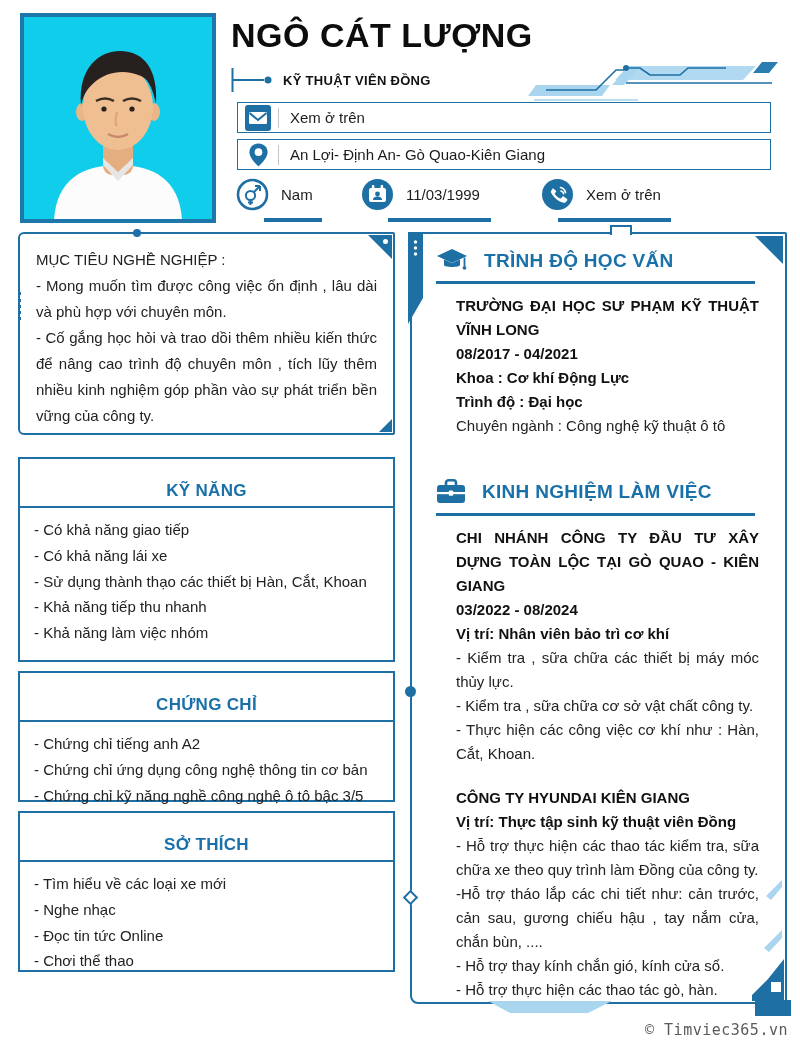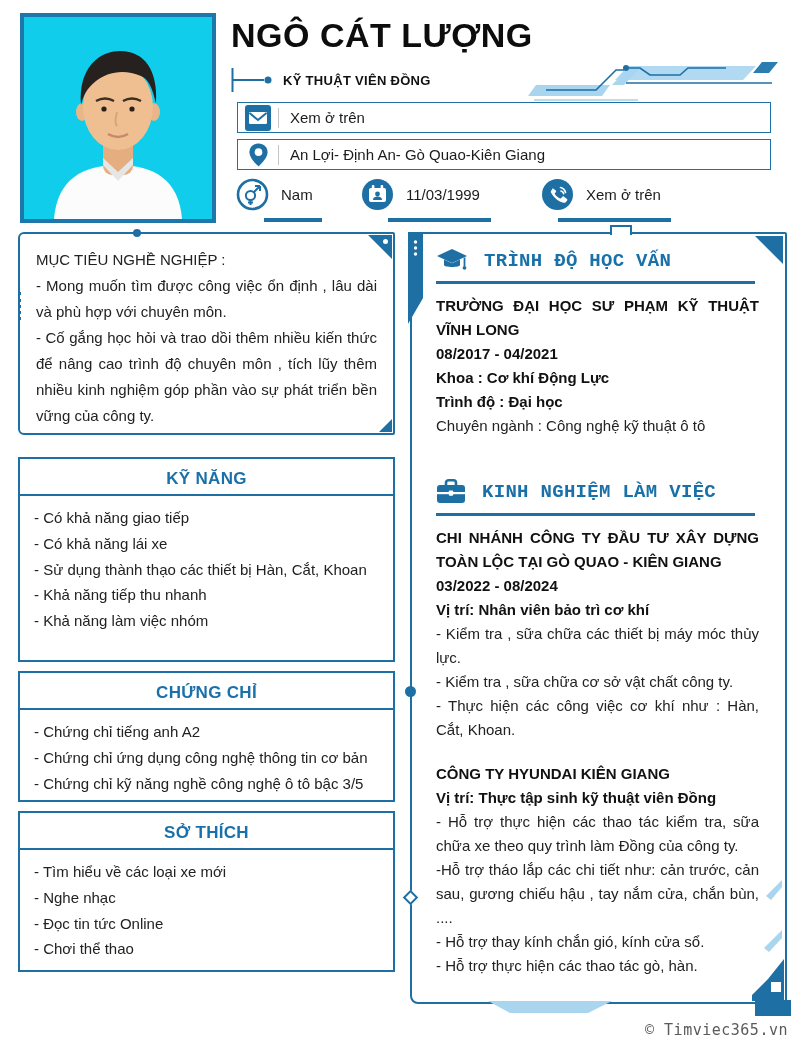--- a/index.html
+++ b/index.html
@@ -32,43 +32,43 @@
   .contact-box .sep { width:1px; height:20px; background:#c4c4c4; margin-right:11px; }
   .contact-box .val { font-size:15px; color:#1c1c1c; }
   .info-item { position:absolute; top:178px; }
   .info-item .wrap { display:flex; align-items:center; }
   .info-item .lbl { font-size:15px; color:#1c1c1c; margin-left:12px; }
   .info-item .bar { height:4px; background:#1d6fa4; margin-top:7px; }
   
   .lbox { position:absolute; left:18px; width:377px; border:2px solid #1d6fa4; background:#fff; }
   .lbox .hdr {
     text-align:center; font-size:17px; font-weight:700; color:#1a71a9;
-    padding:10px 0 5px; border-bottom:2px solid #1d6fa4; letter-spacing:0.3px;
+    padding:22px 0 5px; border-bottom:2px solid #1d6fa4; letter-spacing:0.3px;
   }
   .lbox .items { padding:9px 14px 0 14px; font-size:15px; line-height:1.72; color:#222; }
   .obj-box { position:absolute; left:18px; top:232px; width:377px; height:203px;
     border:2px solid #1d6fa4; border-radius:6px 2px 2px 6px; background:#fff; }
   .obj-box .txt { padding:13px 16px 0 16px; font-size:15px; line-height:1.73; color:#222; text-align:justify; }
   .obj-box .txt p { margin:0; }
   .corner-tri-tr { position:absolute; top:1px; right:1px; width:0; height:0;
     border-top:24px solid #1d6fa4; border-left:24px solid transparent; }
   .corner-tri-tr-dot { position:absolute; top:5px; right:5px; width:5px; height:5px; border-radius:50%; background:#fff; }
   .corner-tri-br { position:absolute; bottom:1px; right:1px; width:0; height:0;
     border-bottom:13px solid #1d6fa4; border-left:13px solid transparent; }
   .top-dot { position:absolute; top:-5px; left:113px; width:8px; height:8px; border-radius:50%; background:#1d6fa4; }
   .left-dots { position:absolute; left:-2px; top:58px; height:28px; border-left:3px dotted #1d6fa4; }
   
   .rcol { position:absolute; left:410px; top:232px; width:377px; height:772px;
     border:2px solid #1d6fa4; border-radius:8px 2px 2px 8px; background:#fff; }
   .rcol-inner { padding:10px 16px 0 24px; }
   .sec-hdr { display:flex; align-items:center; margin-top:4px; }
   .sec-hdr .ic { margin-right:16px; display:flex; }
-  .sec-hdr .t { font-size:19px; font-weight:700; color:#1a71a9; letter-spacing:0.3px;font-family:Liberation Mono, monospace; }
+  .sec-hdr .t { font-size:19px; font-weight:700; color:#1a71a9; letter-spacing:0.3px; }
   .sec-rule { height:3px; background:#1d6fa4; margin:8px 14px 10px 0; }
-  .rtext { font-size:15px; line-height:1.6; color:#222; text-align:justify; margin-right:10px; }
+  .rtext { font-size:15px; line-height:1.6; color:#222; text-align:justify; margin-right:10px;margin-left:20px; }
   .rtext .b { font-weight:700; color:#111; }
   .rtext p { margin:0; }
   .job-gap { height:20px; }
   .sec-gap { height:36px; }
   
   .r-leftbar { position:absolute; left:-4px; top:-2px; }
   .r-notch { position:absolute; left:198px; top:-9px; width:22px; height:10px;
     background:#fff; border:2px solid #1d6fa4; border-bottom:none; }
   .r-tri { position:absolute; top:2px; right:2px; width:0; height:0;
     border-top:28px solid #1d6fa4; border-left:28px solid transparent; }

